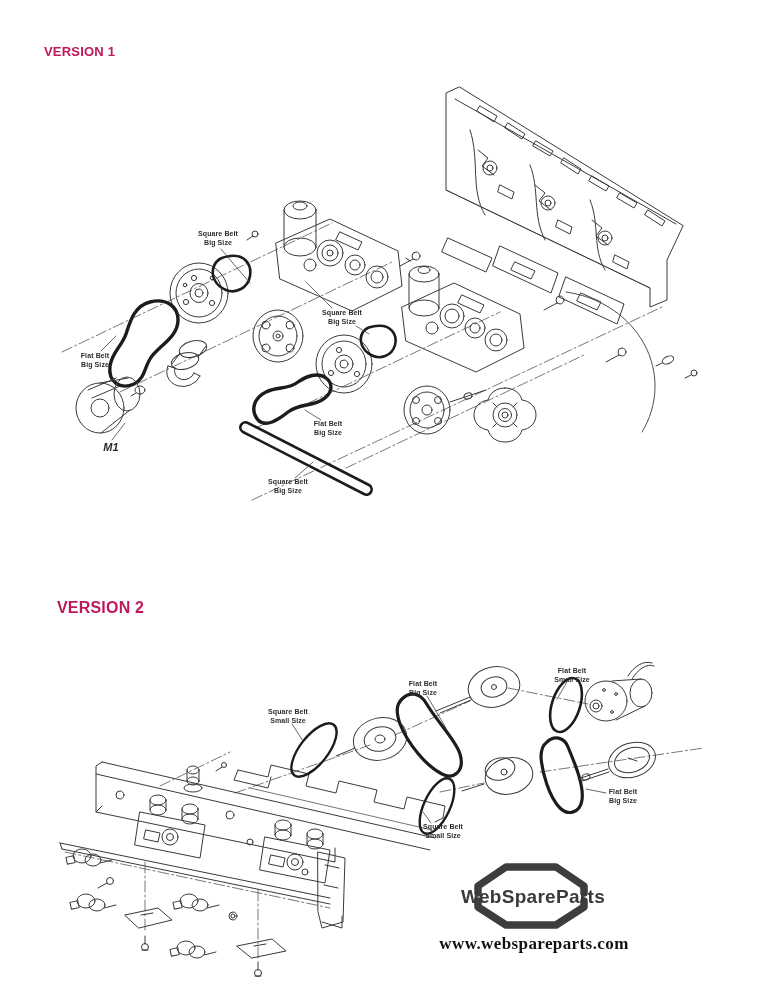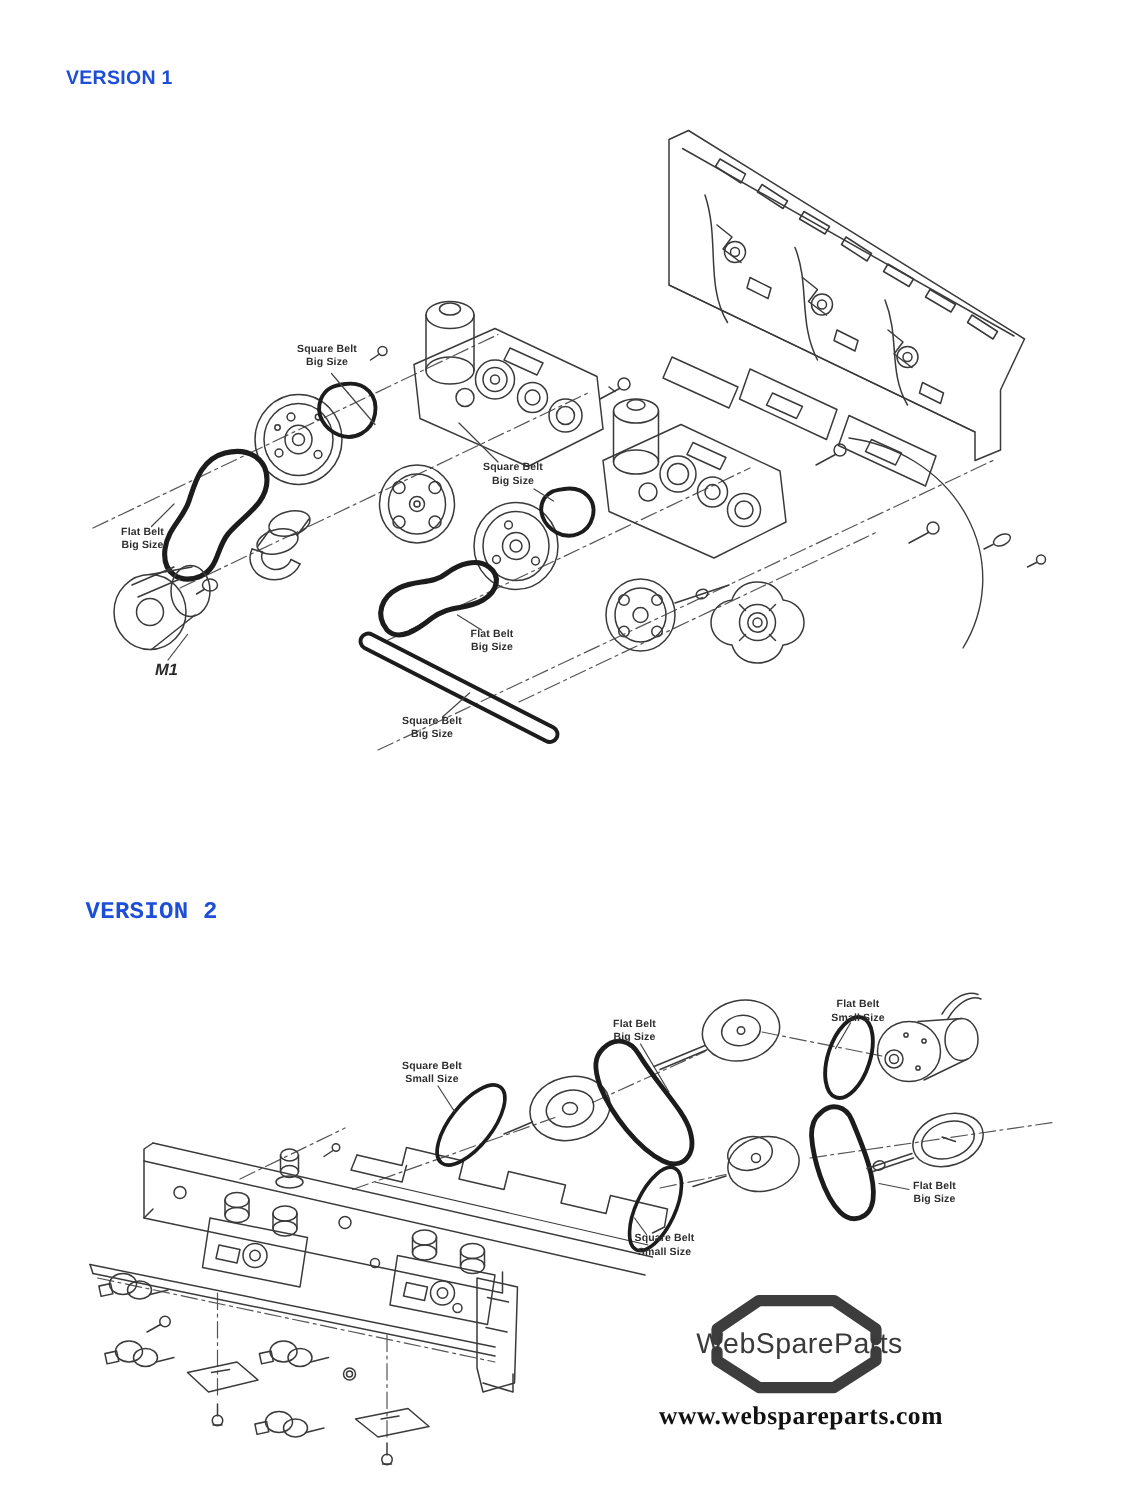--- a/index.html
+++ b/index.html
@@ -2,41 +2,41 @@
 <html><head>
 <meta charset="utf-8">
 <style>
   html,body{margin:0;padding:0;background:#fff;}
   #page{
     position:relative;width:759px;height:996px;background:#ffffff;
     font-family:"Liberation Sans","DejaVu Sans",sans-serif;overflow:hidden;
   }
   #art{position:absolute;left:0;top:0;width:759px;height:996px;}
   .heading{
-    position:absolute;font-weight:bold;color:#1d4ed8;letter-spacing:0.2px;
+    position:absolute;font-weight:bold;color:#be185d;letter-spacing:0.2px;
   }
   #v1-title{left:44px;top:44px;font-size:13px;}
-  #v2-title{left:57px;top:599px;font-size:16px;font-family:Liberation Mono, monospace;}
+  #v2-title{left:57px;top:599px;font-size:16px;}
   #v1-intro{
     position:absolute;left:44px;top:86px;width:270px;
     font-size:13.5px;line-height:20.5px;font-weight:bold;color:#1a1a1a;
     white-space:pre-line;
   }
   .part-label{
     position:absolute;transform:translate(-50%,-50%);
     font-size:7px;line-height:1.35;font-weight:bold;color:#2e2e2e;
     text-align:center;white-space:pre-line;letter-spacing:0.1px;
   }
   #label-m1{
     position:absolute;transform:translate(-50%,-50%);
     font-size:11px;font-weight:bold;font-style:italic;color:#2a2a2a;
   }
   #logo-text{
     position:absolute;left:533px;top:897px;transform:translate(-50%,-50%);
-    font-size:19px;font-weight:normal;color:#3a3a3a;letter-spacing:0.3px;
+    font-size:19px;font-weight:bold;color:#3a3a3a;letter-spacing:0.3px;
     white-space:nowrap;
   }
   #site-url{
     position:absolute;left:534px;top:944px;transform:translate(-50%,-50%);
     font-size:17px;font-weight:bold;color:#111;letter-spacing:0.4px;
     white-space:nowrap;
     font-family:Liberation Serif, serif;
   }
 </style>
 </head>

